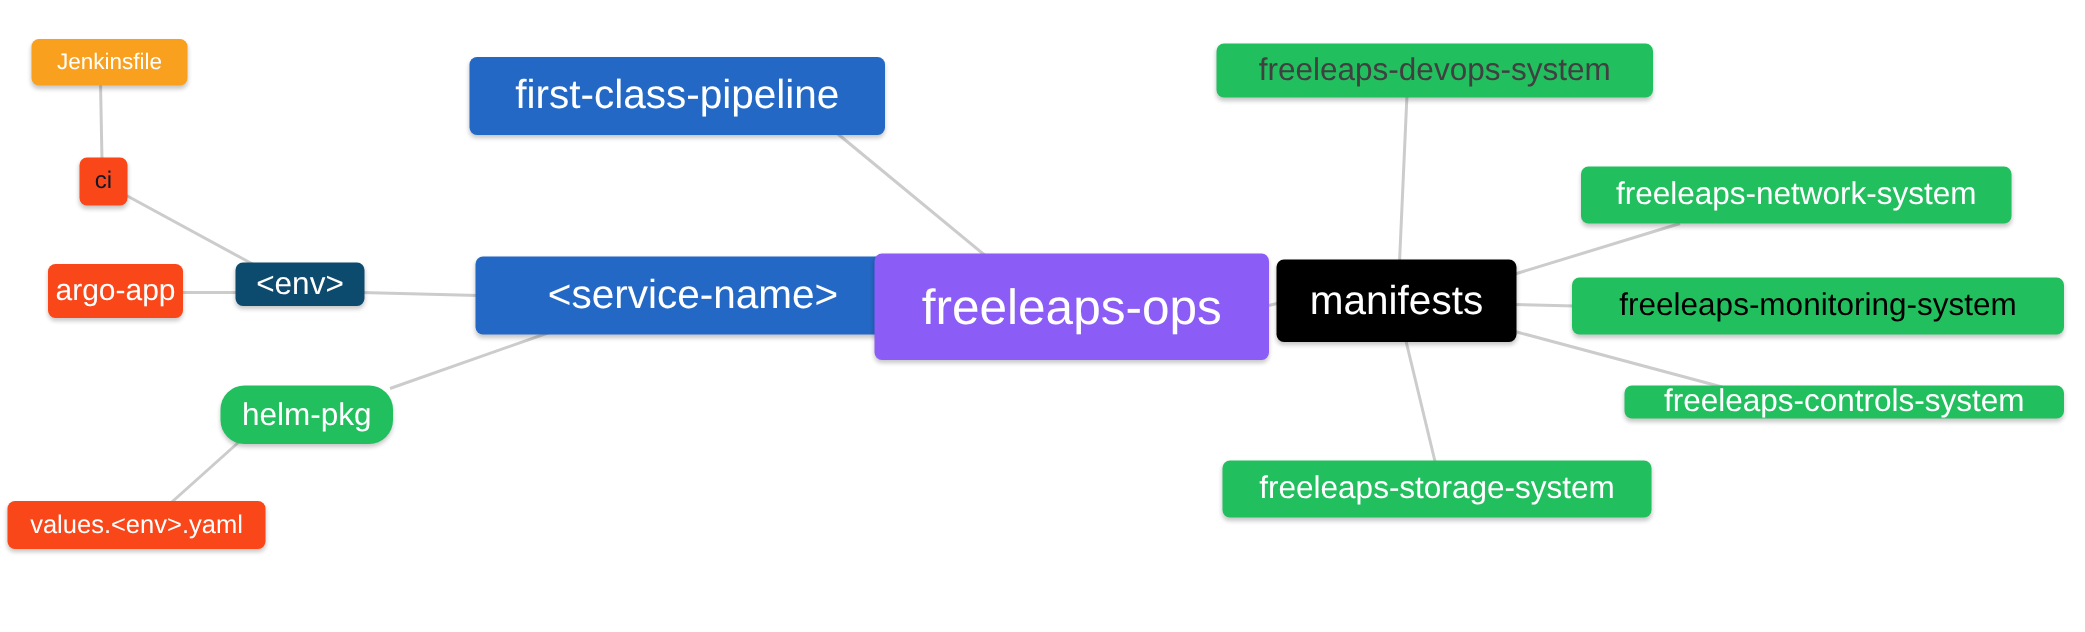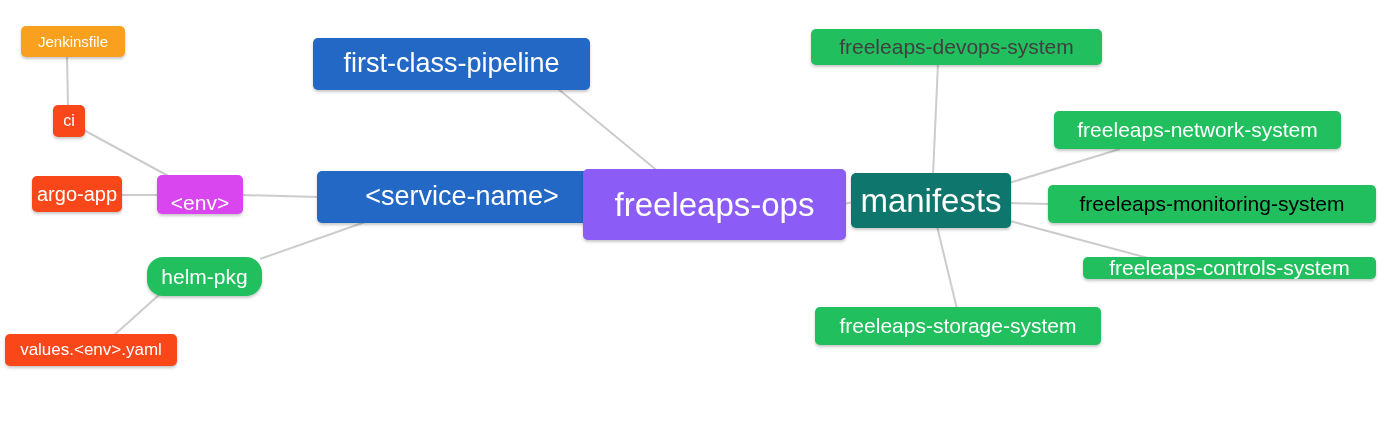--- a/index.html
+++ b/index.html
@@ -59,45 +59,45 @@
       <line x1="938" y1="63" x2="933" y2="175" stroke="#cccccc" stroke-width="2"></line>
       <line x1="1009" y1="183" x2="1120" y2="149" stroke="#cccccc" stroke-width="2"></line>
       <line x1="1009" y1="203" x2="1050" y2="204" stroke="#cccccc" stroke-width="2"></line>
       <line x1="1010" y1="221" x2="1148" y2="258" stroke="#cccccc" stroke-width="2"></line>
       <line x1="937" y1="226" x2="957" y2="309" stroke="#cccccc" stroke-width="2"></line>
     </svg>
   <div id="node-layer">
       <div class="node" style="left: 21px; top: 26px; width: 104px; height: 31px; background: rgb(249, 161, 31); color: rgb(255, 255, 255); font-size: 15px;">
         <span class="label">Jenkinsfile</span>
       </div>
-      <div class="node" style="left: 53px; top: 105px; width: 32px; height: 32px; background: rgb(250, 71, 25); color: #ffffff; font-size: 16px;">
+      <div class="node" style="left: 53px; top: 105px; width: 32px; height: 32px; background: rgb(250, 71, 25); color: #0f172a; font-size: 16px;">
         <span class="label">ci</span>
       </div>
       <div class="node" style="left: 32px; top: 176px; width: 90px; height: 36px; background: rgb(250, 71, 25); color: rgb(255, 255, 255); font-size: 20px;">
         <span class="label">argo-app</span>
       </div>
-      <div class="node" style="left: 157px; top: 175px; width: 86px; height: 39px; background: #d946ef; color: rgb(255, 255, 255); font-size: 21px; align-items: flex-end;">
+      <div class="node" style="left: 157px; top: 175px; width: 86px; height: 29px; background: #0c4a6e; color: rgb(255, 255, 255); font-size: 21px;">
         <span class="label">&lt;env&gt;</span>
       </div>
       <div class="node" style="left: 147px; top: 257px; width: 115px; height: 39px; background: rgb(34, 191, 94); color: rgb(255, 255, 255); font-size: 21px; border-radius: 16px;">
         <span class="label">helm-pkg</span>
       </div>
       <div class="node" style="left: 5px; top: 334px; width: 172px; height: 32px; background: rgb(250, 71, 25); color: rgb(255, 255, 255); font-size: 17px;">
         <span class="label">values.&lt;env&gt;.yaml</span>
       </div>
       <div class="node" style="left: 313px; top: 38px; width: 277px; height: 52px; background: rgb(35, 104, 196); color: rgb(255, 255, 255); font-size: 27px;">
         <span class="label">first-class-pipeline</span>
       </div>
       <div class="node" style="left: 317px; top: 171px; width: 290px; height: 52px; background: rgb(35, 104, 196); color: rgb(255, 255, 255); font-size: 27px;">
         <span class="label">&lt;service-name&gt;</span>
       </div>
       <div class="node" style="left: 583px; top: 169px; width: 263px; height: 71px; background: #8b5cf6; color: rgb(255, 255, 255); font-size: 33px;">
         <span class="label">freeleaps-ops</span>
       </div>
-      <div class="node" style="left: 851px; top: 173px; width: 160px; height: 55px; background: #0f766e; color: rgb(255, 255, 255); font-size: 33px;">
+      <div class="node" style="left: 851px; top: 173px; width: 160px; height: 55px; background: #000000; color: rgb(255, 255, 255); font-size: 27px;">
         <span class="label">manifests</span>
       </div>
       <div class="node" style="left: 811px; top: 29px; width: 291px; height: 36px; background: rgb(34, 191, 94); color: #404040; font-size: 21px;">
         <span class="label">freeleaps-devops-system</span>
       </div>
       <div class="node" style="left: 1054px; top: 111px; width: 287px; height: 38px; background: rgb(34, 191, 94); color: rgb(255, 255, 255); font-size: 21px;">
         <span class="label">freeleaps-network-system</span>
       </div>
       <div class="node" style="left: 1048px; top: 185px; width: 328px; height: 38px; background: rgb(34, 191, 94); color: #000000; font-size: 21px;">
         <span class="label">freeleaps-monitoring-system</span>

